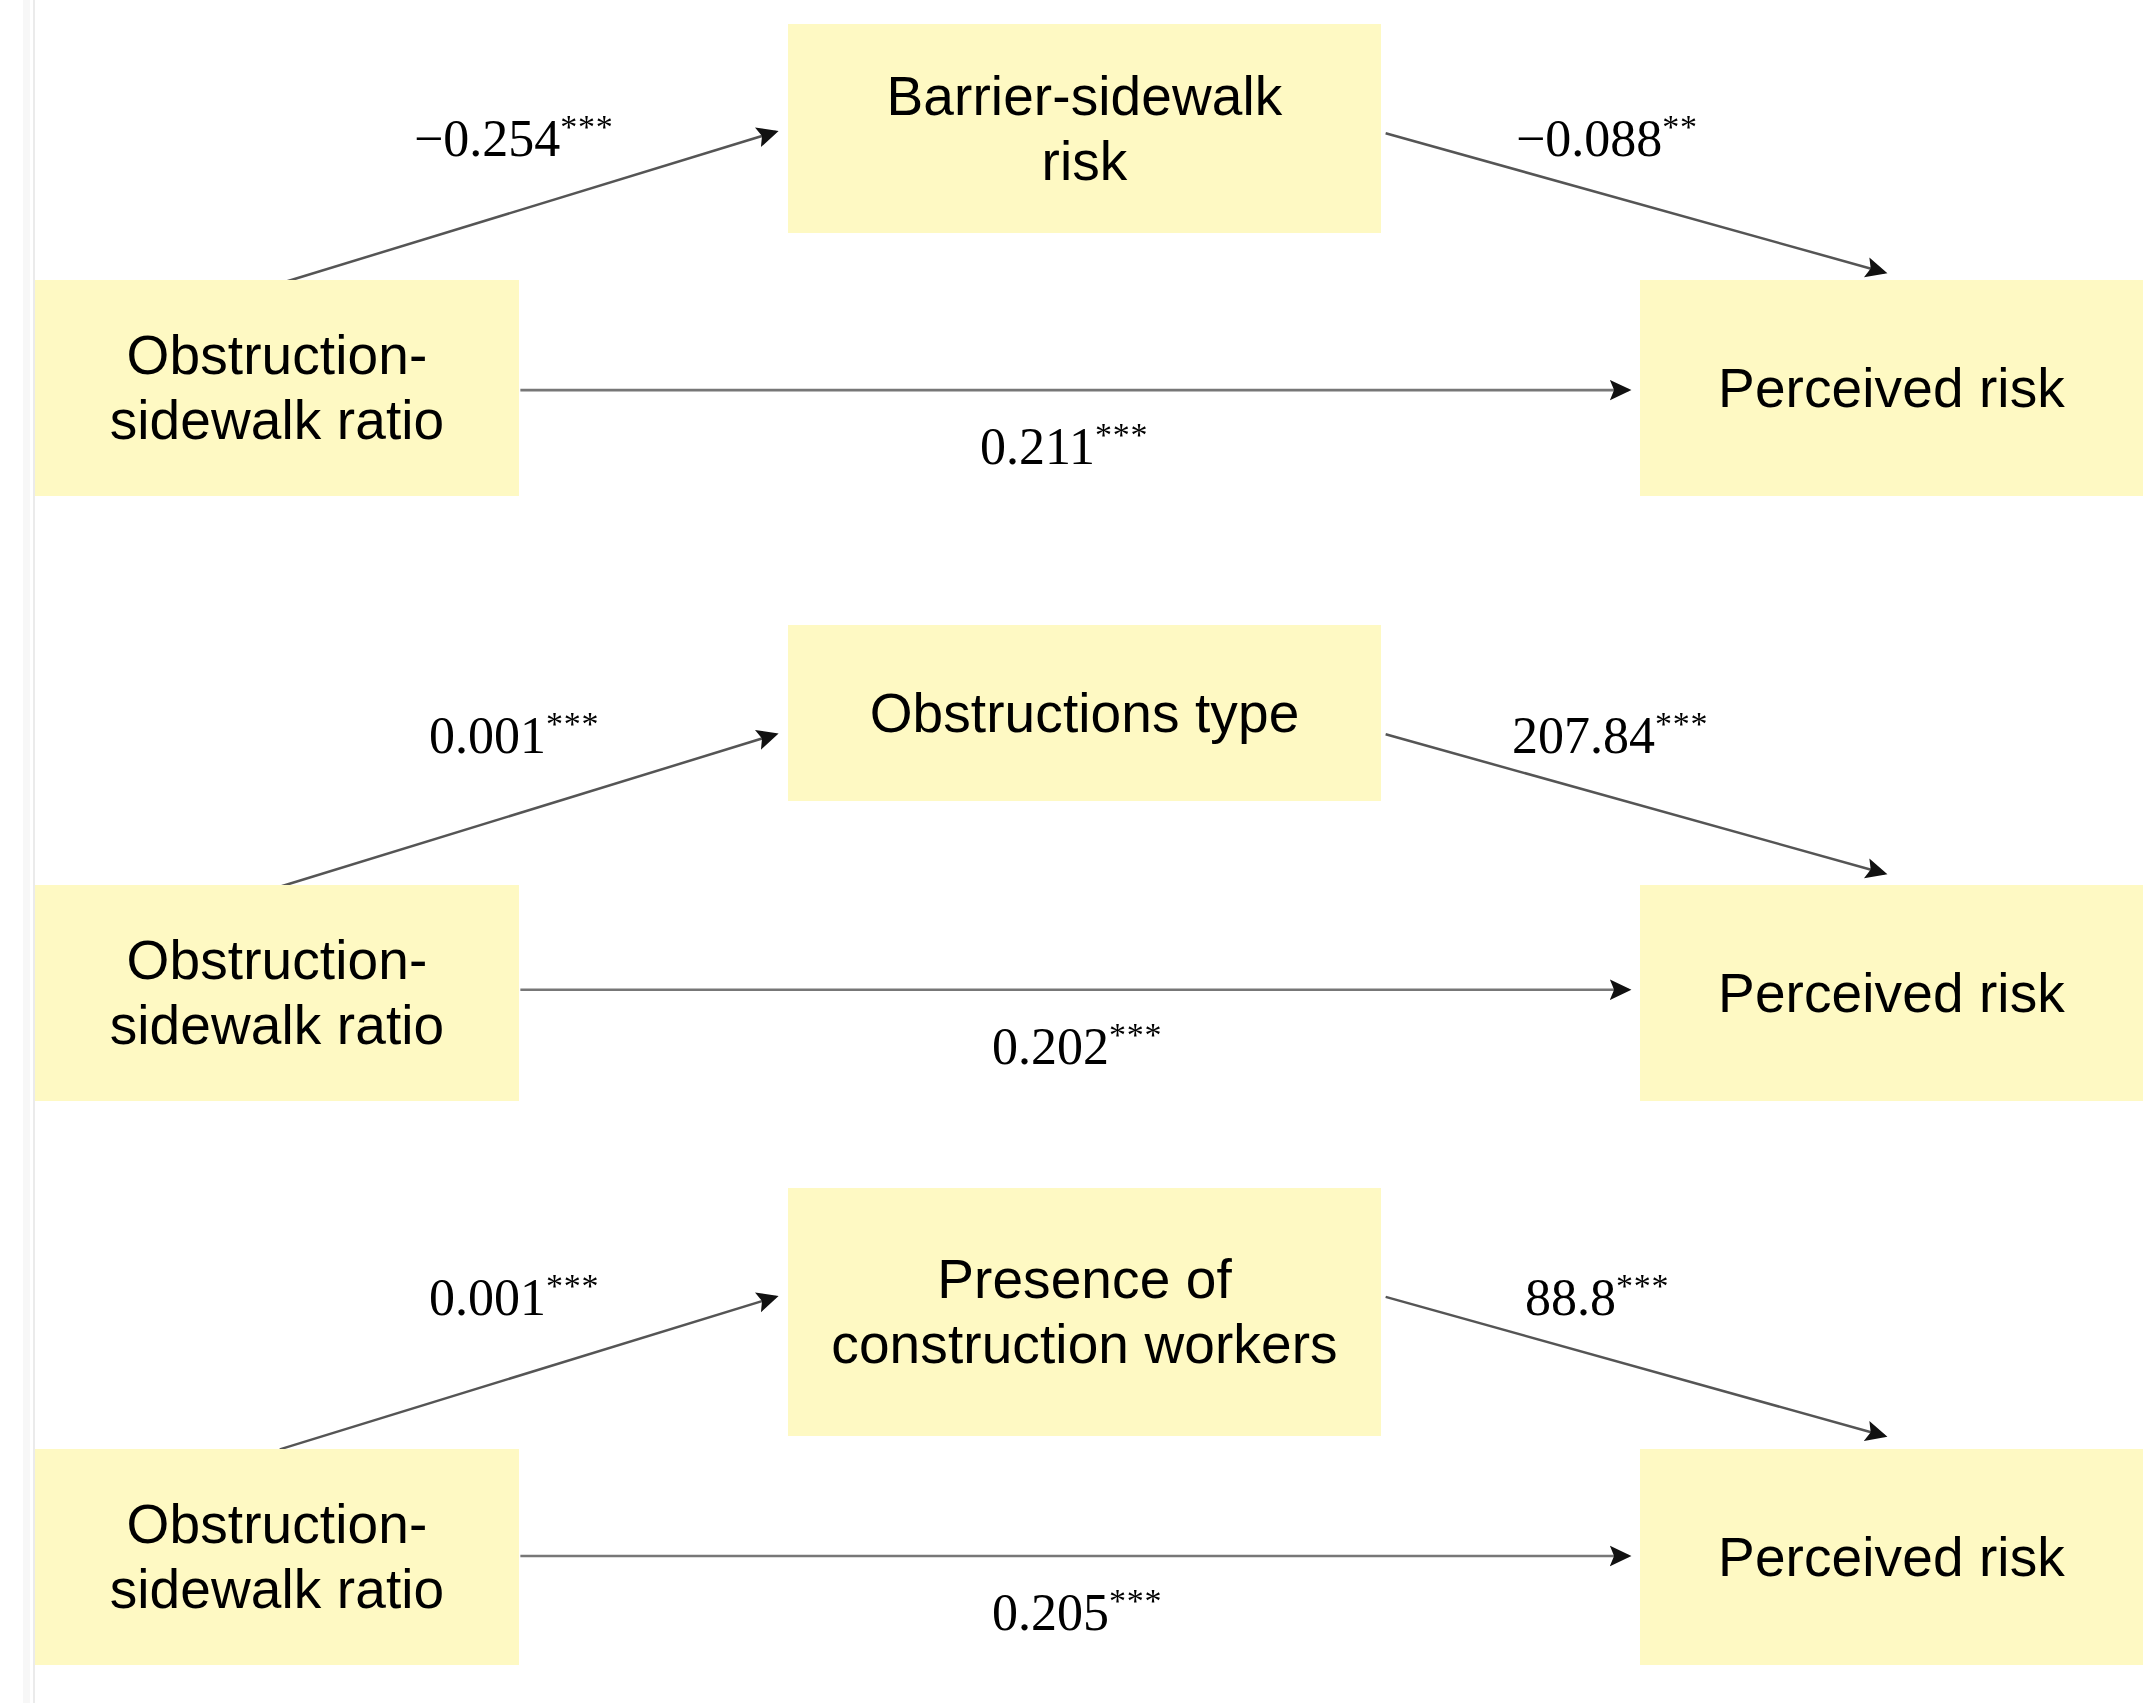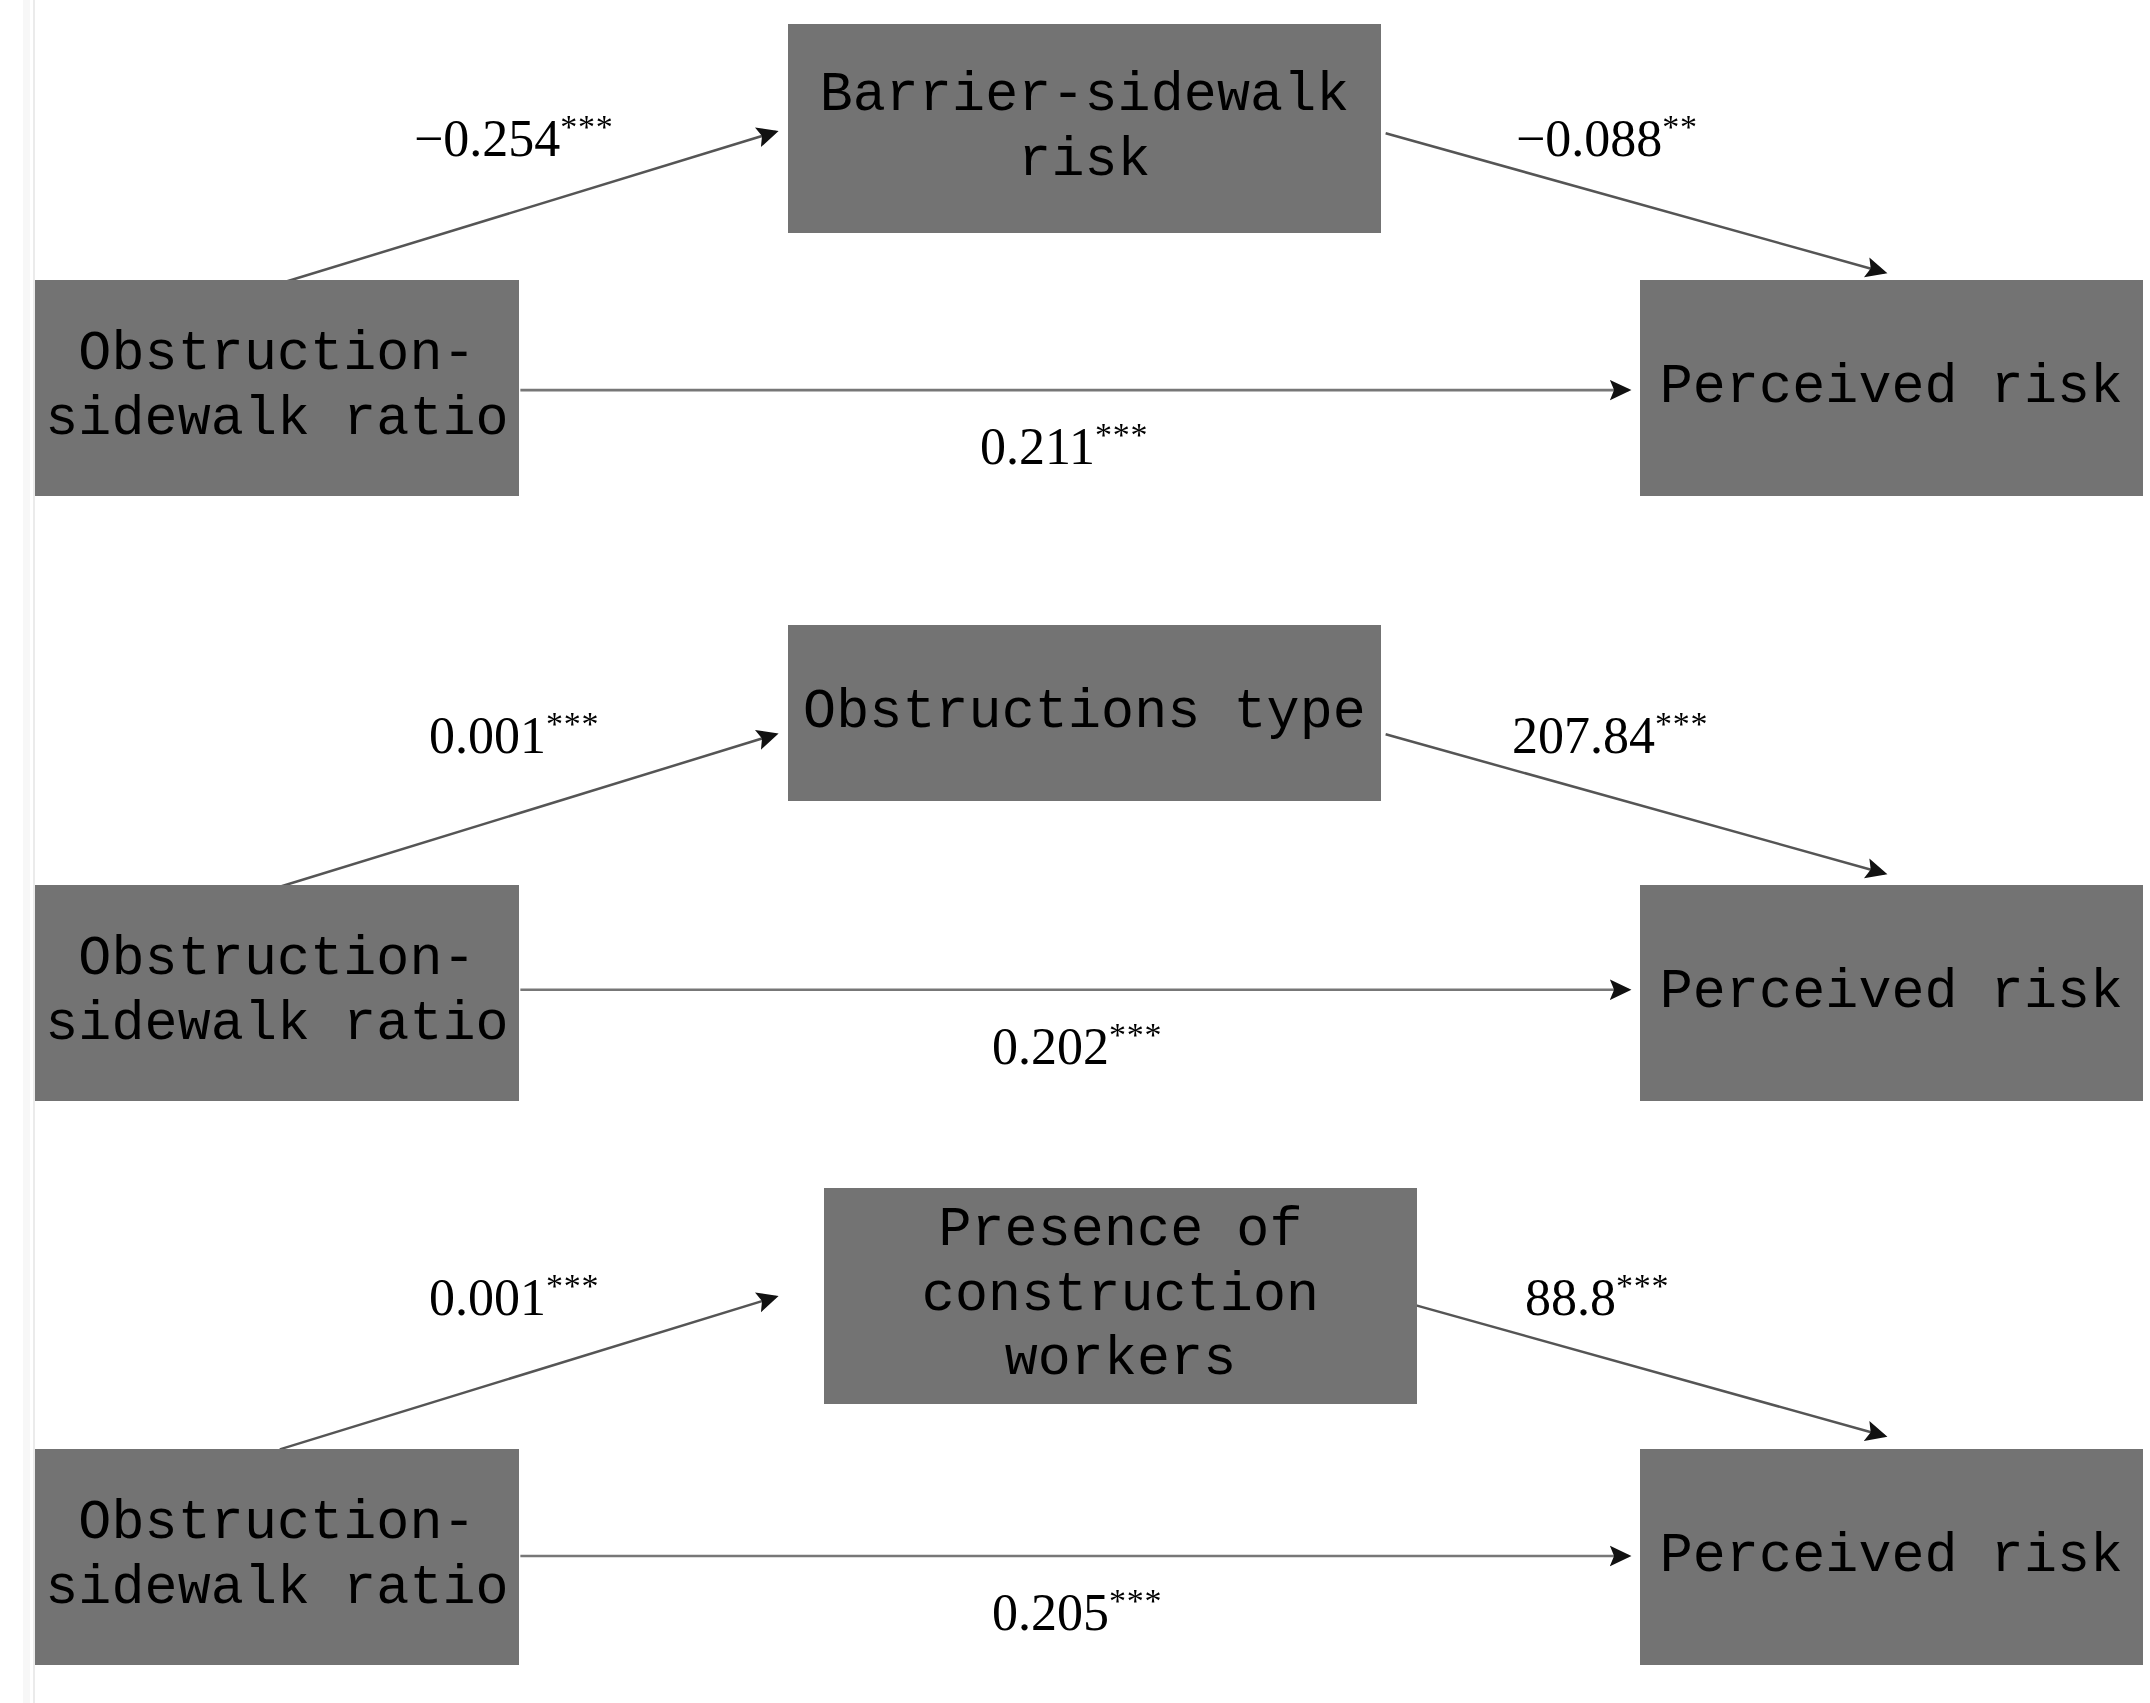--- a/index.html
+++ b/index.html
@@ -21,27 +21,27 @@
   }
   svg.layer {
     position: absolute;
     left: 0;
     top: 0;
     width: 2151px;
     height: 1704px;
   }
   .node-box {
     position: absolute;
-    background: #737373;
+    background: #fef9c3;
     display: flex;
     align-items: center;
     justify-content: center;
     text-align: center;
     color: #000000;
-    font-family: Liberation Mono, monospace;
+    font-family: Liberation Sans, sans-serif;
     font-size: 55px;
     line-height: 1.18;
     letter-spacing: 0.1px;
   }
   .edge-label {
     position: absolute;
     color: #000000;
     font-family: "Liberation Serif", "DejaVu Serif", serif;
     font-size: 52px;
     white-space: nowrap;
@@ -154,21 +154,21 @@
     <span>0.202</span><span class="stars">***</span>
   </div>
 
   <div class="node-box" style="left:35px; top:1449px; width:484px; height:216px;">
     <span>
       <span>Obstruction-</span><br>
       <span>sidewalk ratio</span>
     </span>
   </div>
 
-  <div class="node-box" style="left:824px; top:1188px; width:593px; height:216px;">
+  <div class="node-box" style="left:788px; top:1188px; width:593px; height:248px;">
     <span>
       <span>Presence of</span><br>
       <span>construction workers</span>
     </span>
   </div>
 
   <div class="node-box" style="left:1640px; top:1449px; width:503px; height:216px;">
     <span>Perceived risk</span>
   </div>
 

